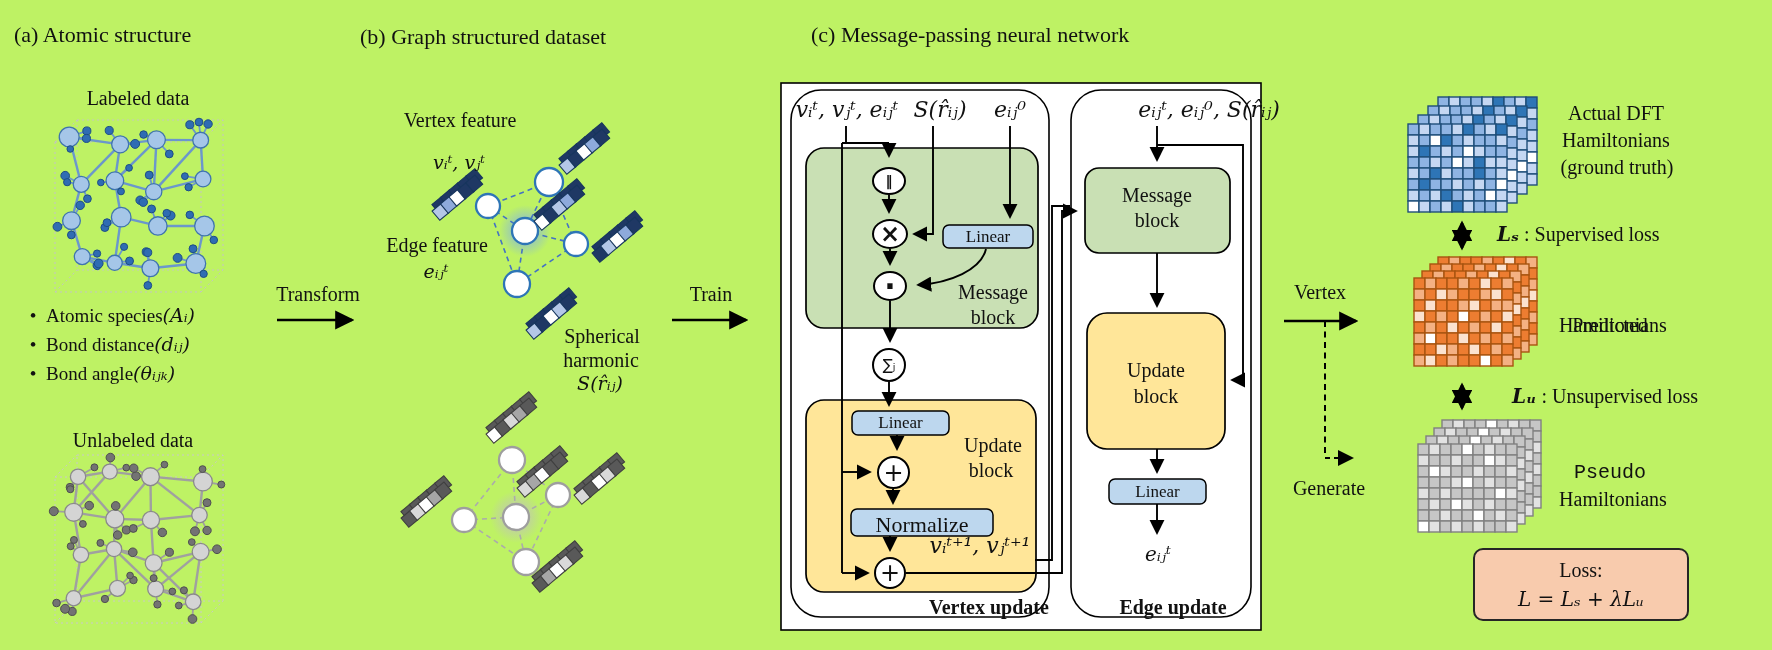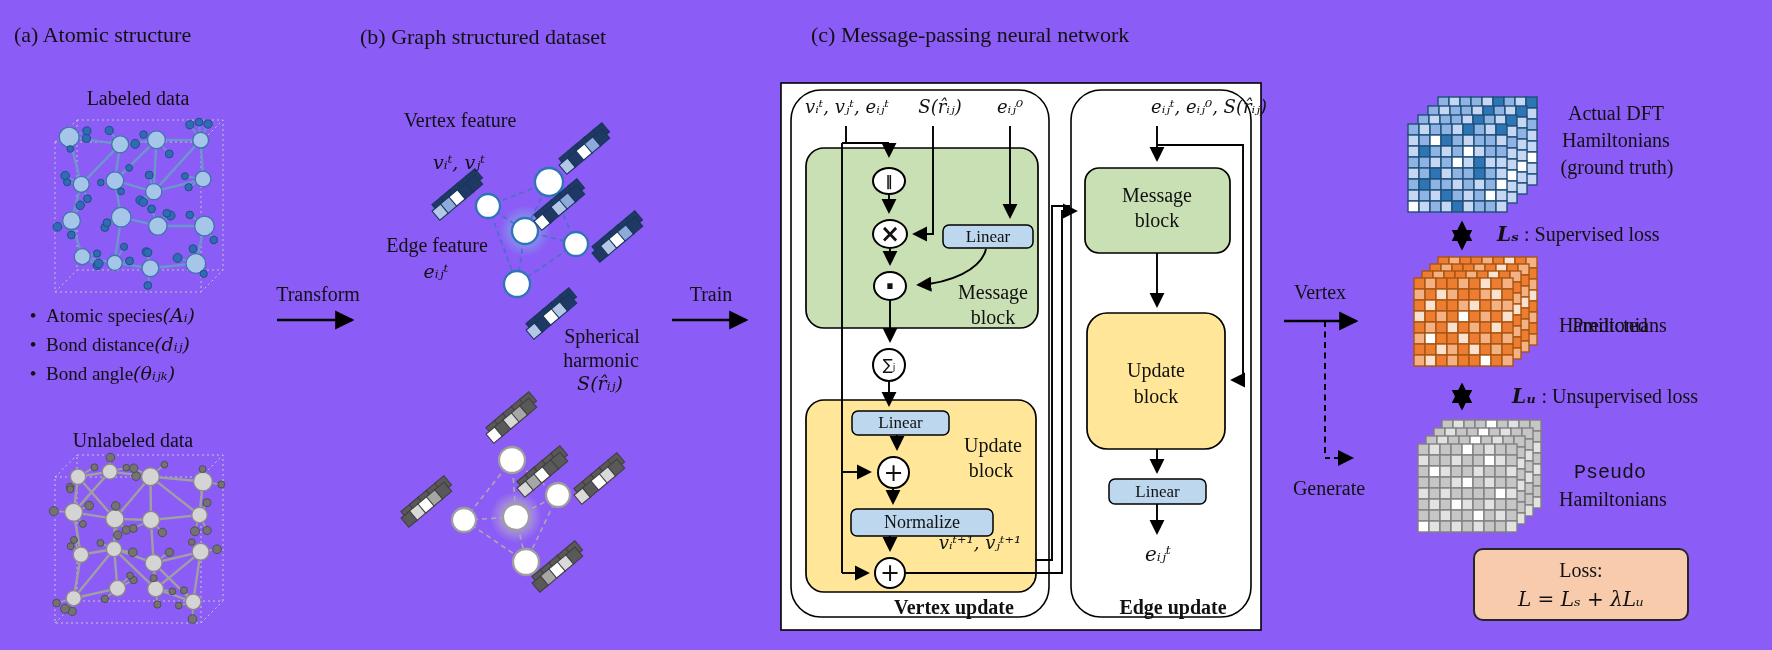--- a/index.html
+++ b/index.html
@@ -1,24 +1,24 @@
 <!DOCTYPE html>
 <html><head>
 <meta charset="utf-8">
 <style>
   html,body{margin:0;padding:0;background:#fff;}
-  #canvas{position:relative;width:1772px;height:650px;background:#8b5cf6;overflow:hidden;
+  #canvas{position:relative;width:1772px;height:650px;background:#bef264;overflow:hidden;
           font-family:"Liberation Serif","DejaVu Serif",serif;color:#111;}
   svg{position:absolute;left:0;top:0;}
   .t{position:absolute;white-space:nowrap;line-height:1.15;}
   .c{transform:translateX(-50%);text-align:center;}
   .math{font-family:"DejaVu Serif","DejaVu Sans",serif;font-style:italic;}
   .b{font-weight:bold;}
   .fs22{font-size:22px;} .fs20{font-size:20px;} .fs19{font-size:19px;}
-  .fs18{font-size:18px;} .fs17{font-size:17px;}
+  .fs18{font-size:22px;} .fs17{font-size:17px;}
   .circle{position:absolute;background:#fff;border:2px solid #000;border-radius:50%;
           display:flex;align-items:center;justify-content:center;
           font-family:"DejaVu Sans","DejaVu Serif",sans-serif;box-sizing:border-box;}
   .bullets{position:absolute;left:20px;top:304px;font-size:19px;}
   .bullet-row{display:flex;align-items:baseline;height:29px;}
   .bullet-dot{width:26px;text-align:center;flex:none;}
   .lossbox{position:absolute;left:1473px;top:548px;width:212px;height:69px;
            background:#f8cbad;border:2px solid #262626;border-radius:10px;
            display:flex;flex-direction:column;align-items:center;justify-content:center;
            font-size:20px;line-height:1.45;}
@@ -1433,21 +1433,21 @@
   <div class="circle" style="left:874px;top:557px;width:32px;height:32px;font-size:24px;">+</div>
 
   <div class="t fs17" style="left:943px;top:227px;width:90px;text-align:center;transform:none;">Linear</div>
   <div class="t fs20 c" style="left:993px;top:281px;">Message</div>
   <div class="t fs20 c" style="left:993px;top:306px;">block</div>
   <div class="t fs17" style="left:852px;top:413px;width:97px;text-align:center;">Linear</div>
   <div class="t fs20 c" style="left:993px;top:434px;">Update</div>
   <div class="t fs20 c" style="left:991px;top:459px;">block</div>
   <div class="t fs18" style="left:851px;top:512px;width:142px;text-align:center;">Normalize</div>
   <div class="t fs18 c math" style="left:980px;top:533px;">vᵢᵗ⁺¹, vⱼᵗ⁺¹</div>
-  <div class="t fs20 c b" style="left:954px;top:596px;">Vertex update</div>
+  <div class="t fs20 c b" style="left:989px;top:596px;">Vertex update</div>
 
   <div class="t fs18 c math" style="left:1209px;top:97px;">eᵢⱼᵗ, eᵢⱼ⁰, S(r̂ᵢⱼ)</div>
   <div class="t fs20 c" style="left:1157px;top:184px;">Message</div>
   <div class="t fs20 c" style="left:1157px;top:209px;">block</div>
   <div class="t fs20 c" style="left:1156px;top:359px;">Update</div>
   <div class="t fs20 c" style="left:1156px;top:385px;">block</div>
   <div class="t fs17" style="left:1109px;top:482px;width:97px;text-align:center;">Linear</div>
   <div class="t fs20 c math" style="left:1158px;top:543px;">eᵢⱼᵗ</div>
   <div class="t fs20 c b" style="left:1162px;top:596px;margin-left:11px;">Edge update</div>
 

